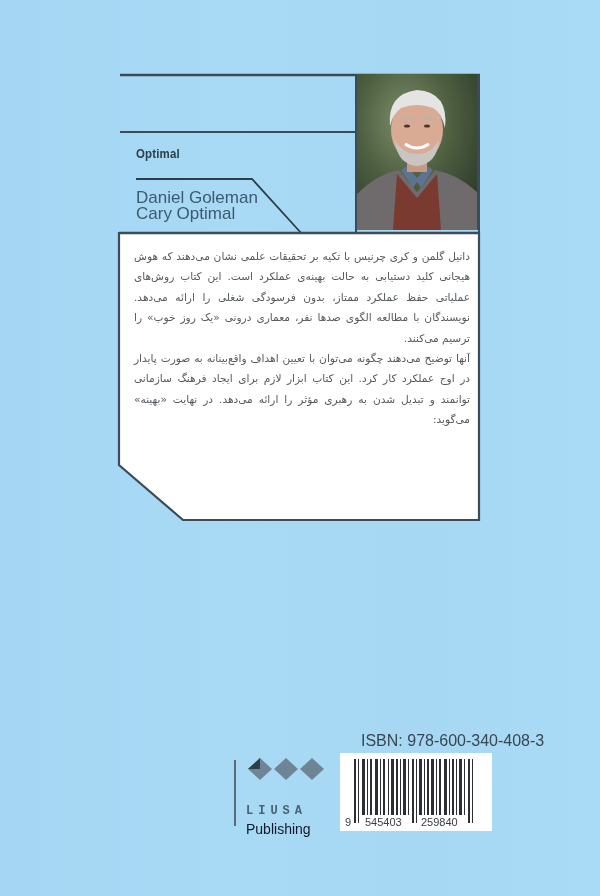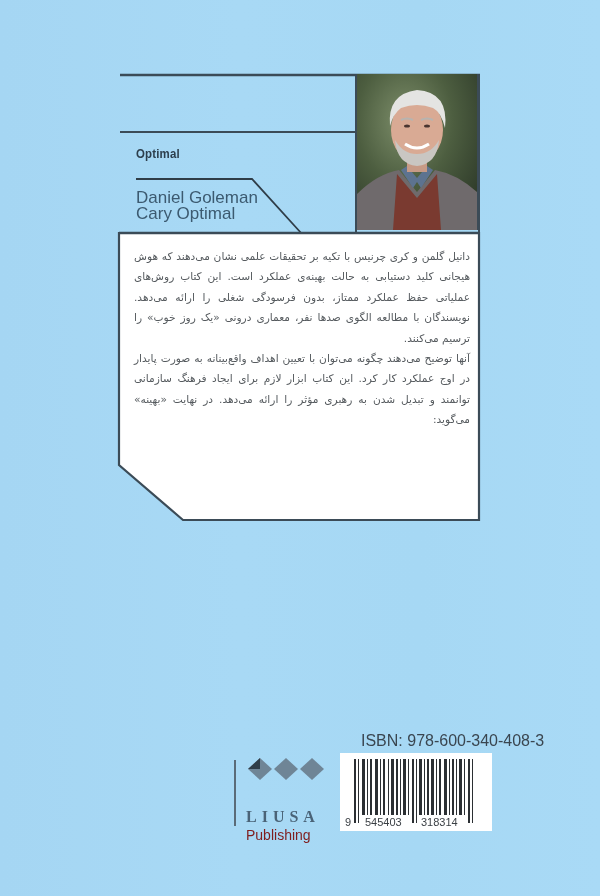--- a/index.html
+++ b/index.html
@@ -98,32 +98,32 @@
       background: #5a6b78;
     }
     .logo-liusa-en {
       position: absolute;
       left: 246px;
       top: 757px;
       width: 90px;
     }
     .diamonds { height: 24px; }
     .liusa-word {
-      font-family: Liberation Serif, serif;
+      font-family: Liberation Mono, monospace;
       font-weight: bold;
-      font-size: 16px;
+      font-size: 12px;
       letter-spacing: 5px;
       color: #4a6377;
-      margin-top: 24px;
+      margin-top: 18px;
       line-height: 16px;
     }
     .publishing-word {
       font-family: "Liberation Sans", sans-serif;
       font-size: 14px;
-      color: #7f1d1d;
+      color: #0f172a;
       line-height: 18px;
       margin-top: 1px;
     }
 
     .isbn {
       position: absolute;
       left: 339px;
       top: 732px;
       font-family: "Liberation Sans", sans-serif;
       font-size: 16px;
@@ -265,16 +265,16 @@
         <rect x="112" y="6" width="2" height="56"></rect>
         <rect x="116" y="6" width="1" height="56"></rect>
         <rect x="119" y="6" width="3" height="56"></rect>
         <rect x="124" y="6" width="1" height="56"></rect>
         <rect x="128" y="6" width="2" height="64"></rect>
         <rect x="132" y="6" width="1" height="64"></rect>
       </g>
     </svg>
     <span class="barcode-num" style="left:4px;">9</span>
     <span class="barcode-num" style="left:24px;">545403</span>
-    <span class="barcode-num" style="left:80px;">318314</span>
+    <span class="barcode-num" style="left:80px;">259840</span>
   </div>
 
 </div>
 
 </body></html>

